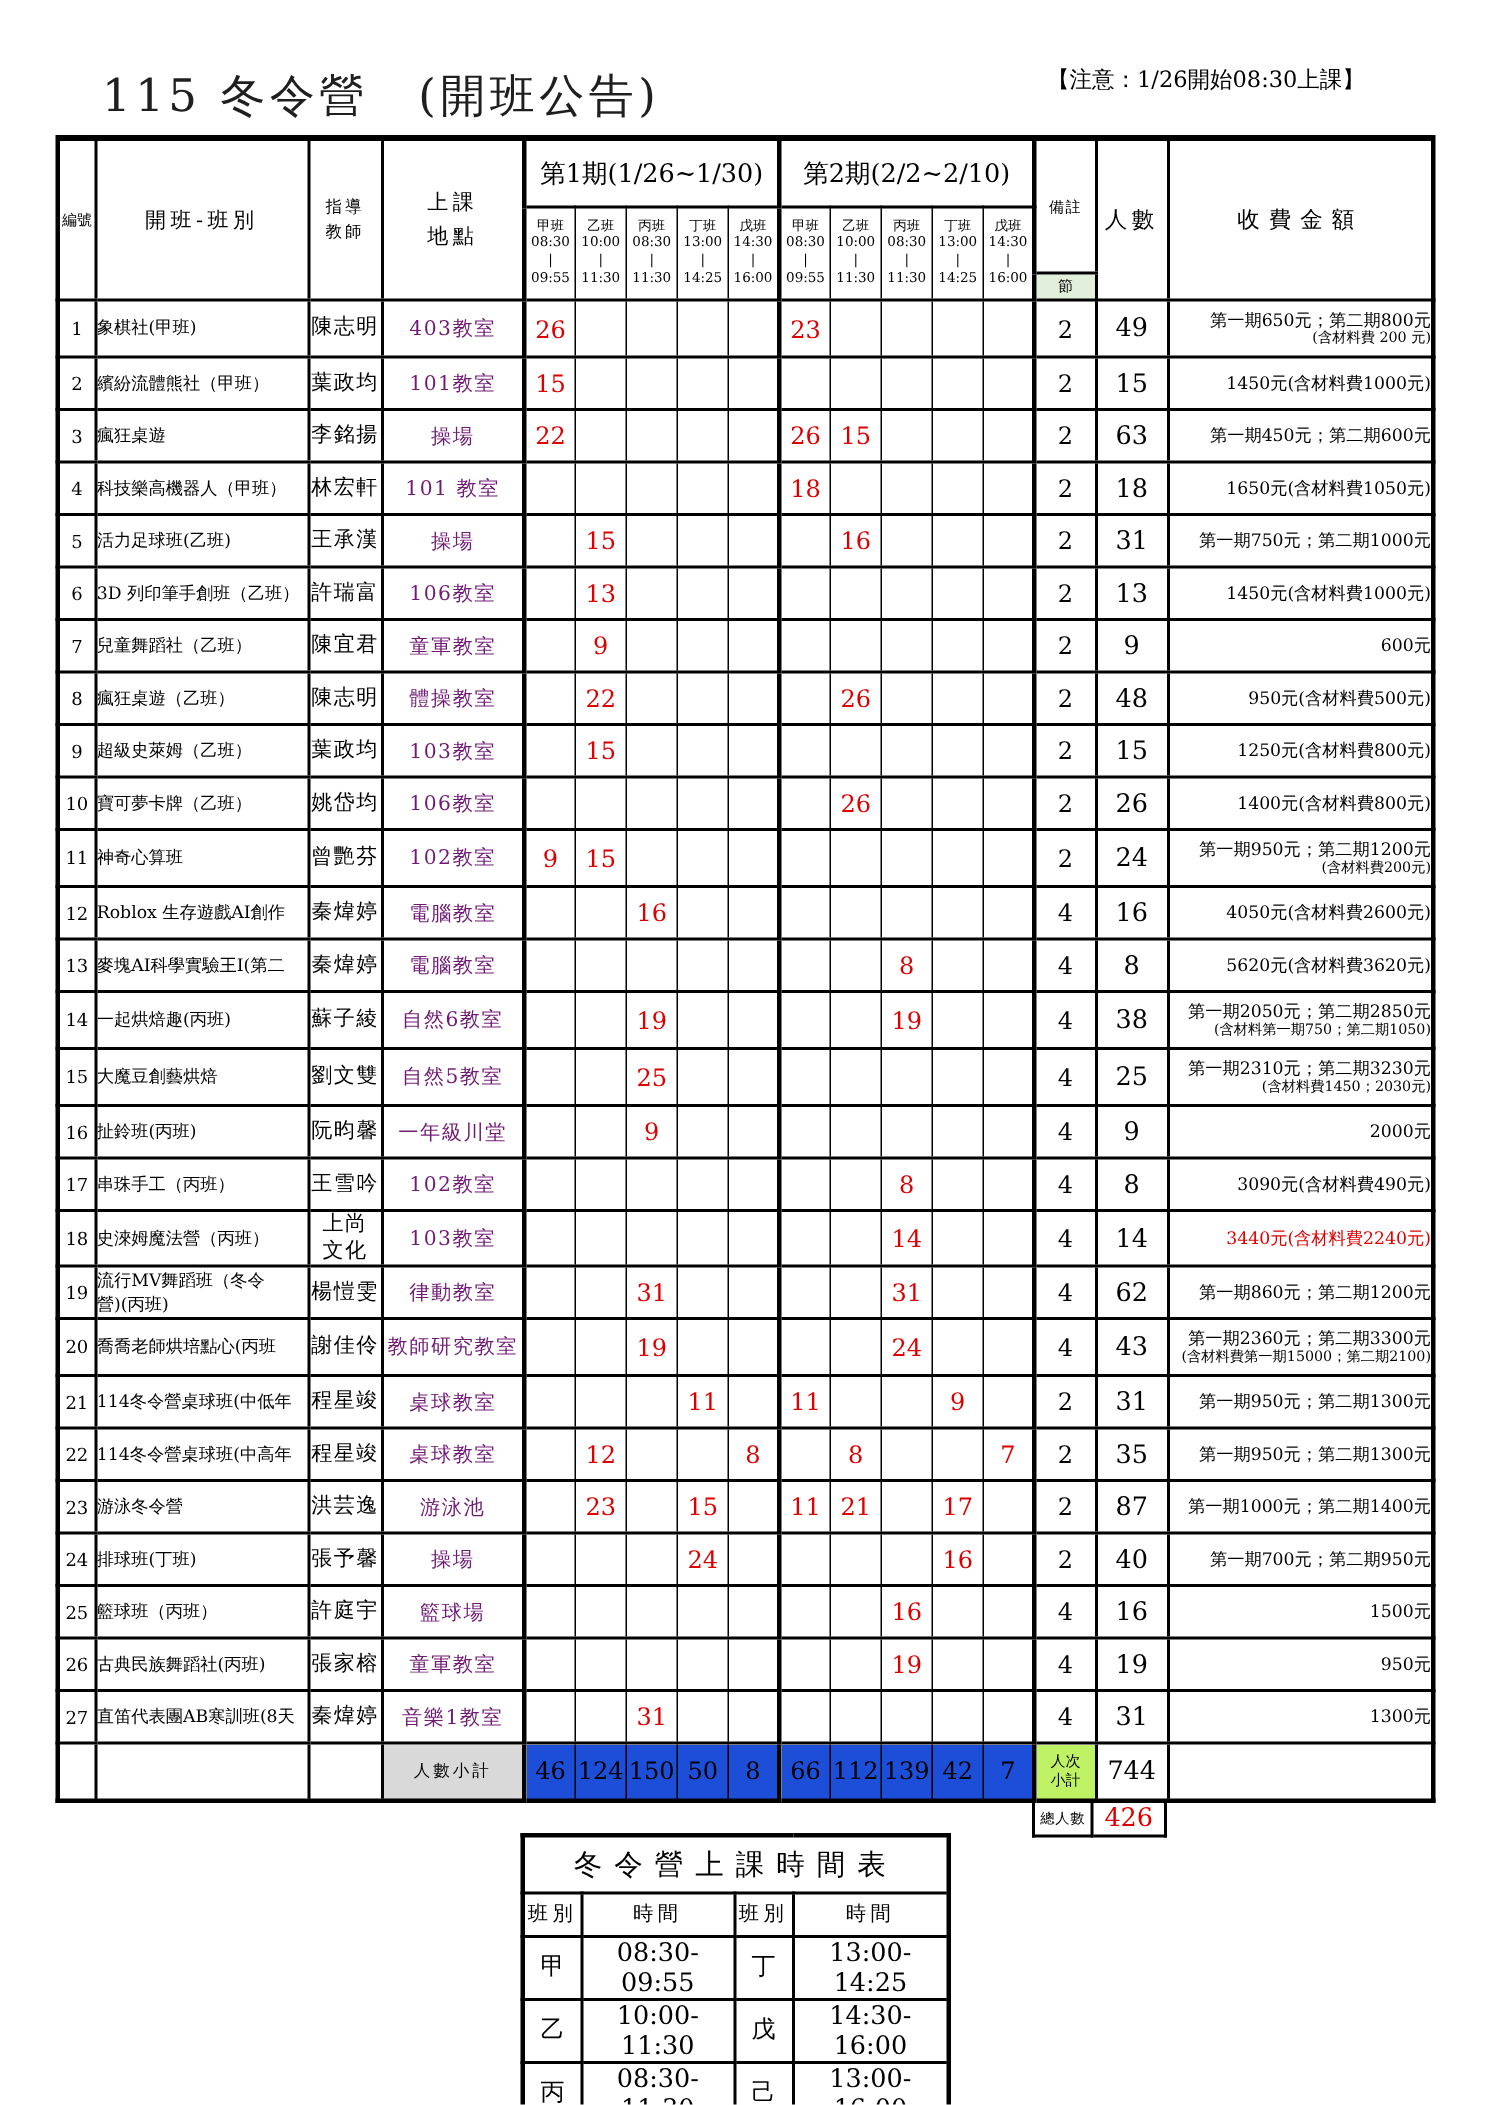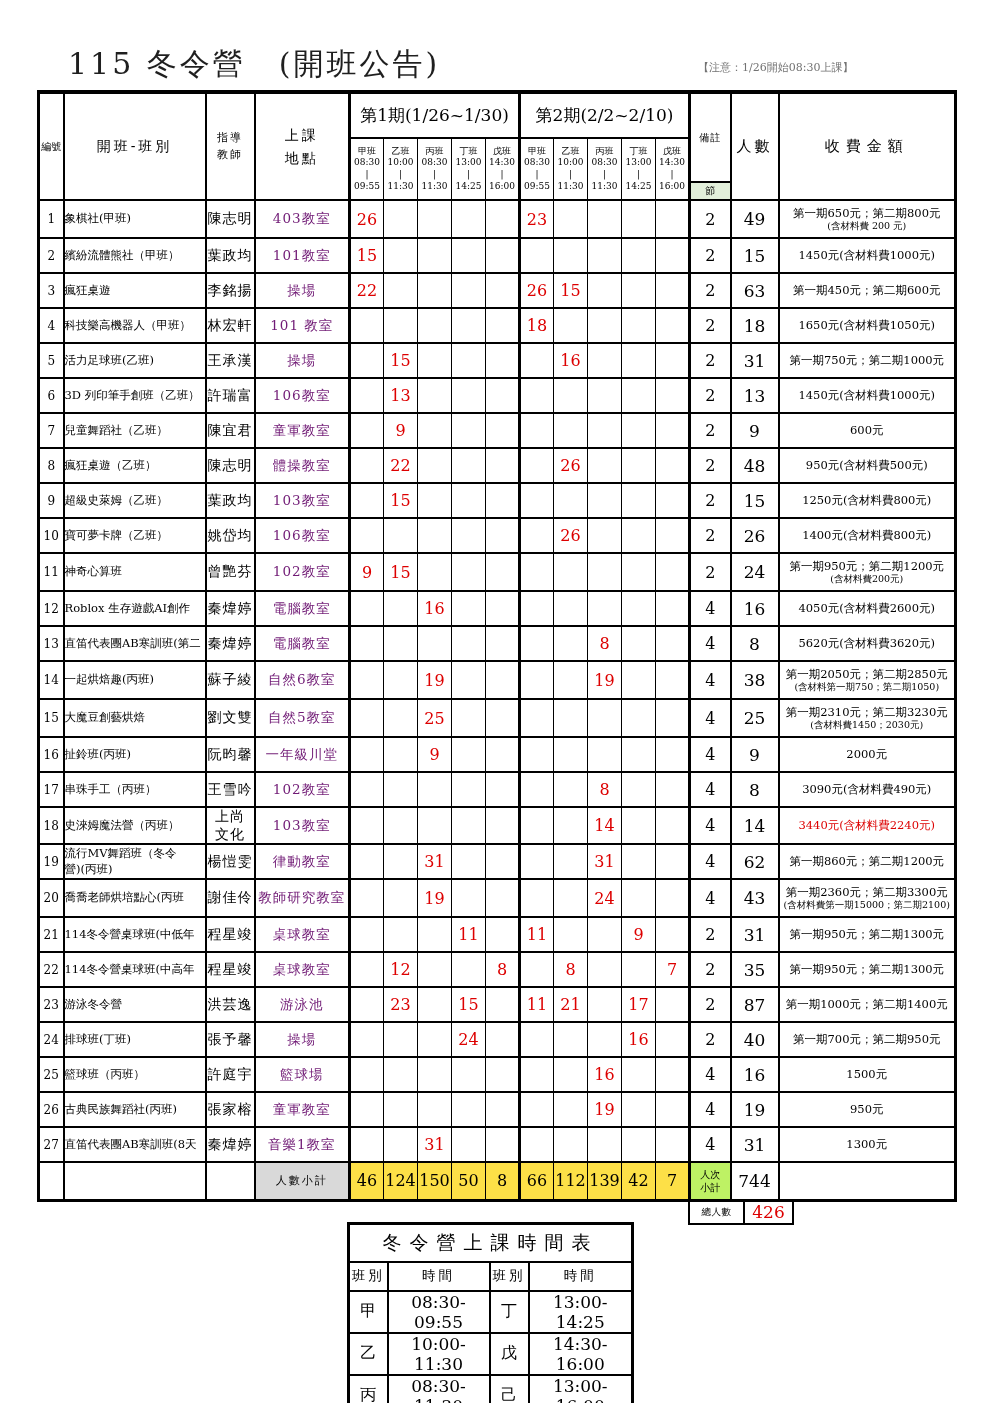--- a/index.html
+++ b/index.html
@@ -1,19 +1,19 @@
 <!DOCTYPE html>
 <html><head>
 <meta charset="utf-8">
 <style>
   html,body{margin:0;padding:0;background:#fff;}
   body{width:992px;height:1403px;position:relative;overflow:hidden;
        font-family:"DejaVu Serif","Liberation Serif",serif;color:#000;}
   .page-title{position:absolute;left:68px;top:44px;font-size:30px;letter-spacing:3px;color:#1f1f1f;white-space:nowrap;}
-  .top-note{position:absolute;left:698px;top:60px;font-size:11px;color:#737373;white-space:nowrap;}
+  .top-note{position:absolute;left:698px;top:44px;font-size:15px;color:#000000;white-space:nowrap;}
 
   .table-wrap{position:absolute;left:37px;top:90px;}
   table.main{border-collapse:collapse;table-layout:fixed;border:3px solid #000;border-top-width:4px;}
   table.main th,table.main td{border:1px solid #000;border-top-width:2px;border-bottom-width:2px;
        padding:0;overflow:hidden;vertical-align:middle;}
   table.main th{font-weight:normal;}
   .v1{border-left-width:1px!important}
   .v2{border-left-width:2px!important}
   .v3{border-left-width:3px!important}
 
@@ -32,34 +32,34 @@
   .data-row{height:35px;}
   .data-row.tall{height:38px;}
   .c-no{font-size:12px;text-align:center;}
   .c-name{font-size:11.5px;text-align:left;padding-left:4px;line-height:1.35;}
   .c-name .nm{white-space:nowrap;overflow:hidden;}
   .c-teacher{font-size:14px;text-align:center;letter-spacing:1px;line-height:1.25;white-space:nowrap;}
   .c-loc{font-size:13.5px;text-align:center;letter-spacing:1px;color:#701a75;white-space:nowrap;}
   .c-num{font-size:16px;text-align:center;color:#dd0000;}
   .c-sess{font-size:16px;text-align:center;}
   .c-count{font-size:17px;text-align:center;}
-  .c-fee{text-align:center;padding-left:3px;line-height:1.25;}
+  .c-fee{text-align:right;padding-left:3px;line-height:1.25;}
   .fee1{font-size:11.5px;white-space:nowrap;overflow:hidden;}
   .fee2{font-size:9.5px;white-space:nowrap;overflow:hidden;}
   .fee-red{color:#dd0000;}
 
   .summary-row{height:38px;}
   .sum-label{background:#d9d9d9;font-size:11px;text-align:center;letter-spacing:2px;}
-  .sum-num{background:#fde047;font-size:16px;text-align:center;}
+  .sum-num{background:#1d4ed8;font-size:16px;text-align:center;}
   .sum-total-label{background:#bef264;font-size:10px;text-align:center;line-height:1.3;}
   .sum-total{font-size:17px;text-align:center;}
   .c-empty{background:#fff;}
 
   .grand-row{display:flex;margin-left:651px;}
-  .grand-label{width:57px;height:23px;border:2px solid #000;border-top:none;
+  .grand-label{width:41px;height:23px;border:2px solid #000;border-top:none;
        display:flex;align-items:center;justify-content:center;font-size:9.5px;letter-spacing:0.5px;box-sizing:border-box;}
   .grand-value{width:49px;height:23px;border:2px solid #000;border-top:none;border-left:none;
        display:flex;align-items:center;justify-content:center;font-size:17px;color:#dd0000;box-sizing:border-box;}
 
   table.timetable{position:absolute;left:347px;top:1222px;border-collapse:collapse;table-layout:fixed;
        border:3px solid #000;width:284px;}
   table.timetable th,table.timetable td{border:2px solid #000;padding:0;font-weight:normal;overflow:hidden;}
   .tt-title{font-size:19px;text-align:center;letter-spacing:8px;}
   .tt-h{font-size:13.5px;text-align:center;letter-spacing:3px;}
   .tt-class{font-size:16px;text-align:center;}
@@ -476,21 +476,21 @@
           <td class="c-num v1"></td>
           <td class="c-sess v3">4</td>
           <td class="c-count v2">16</td>
           <td class="c-fee v2">
             <div class="fee1">4050元(含材料費2600元)</div>
           </td>
         </tr>
         <tr class="data-row">
           <td class="c-no">13</td>
           <td class="c-name v2">
-            <div class="nm">直笛代表團AB寒訓班(第二</div>
+            <div class="nm">麥塊AI科學實驗王I(第二</div>
           </td>
           <td class="c-teacher v2">
             <div>秦煒婷</div>
           </td>
           <td class="c-loc v2">電腦教室</td>
           <td class="c-num v3"></td>
           <td class="c-num v1"></td>
           <td class="c-num v1"></td>
           <td class="c-num v1"></td>
           <td class="c-num v1"></td>

